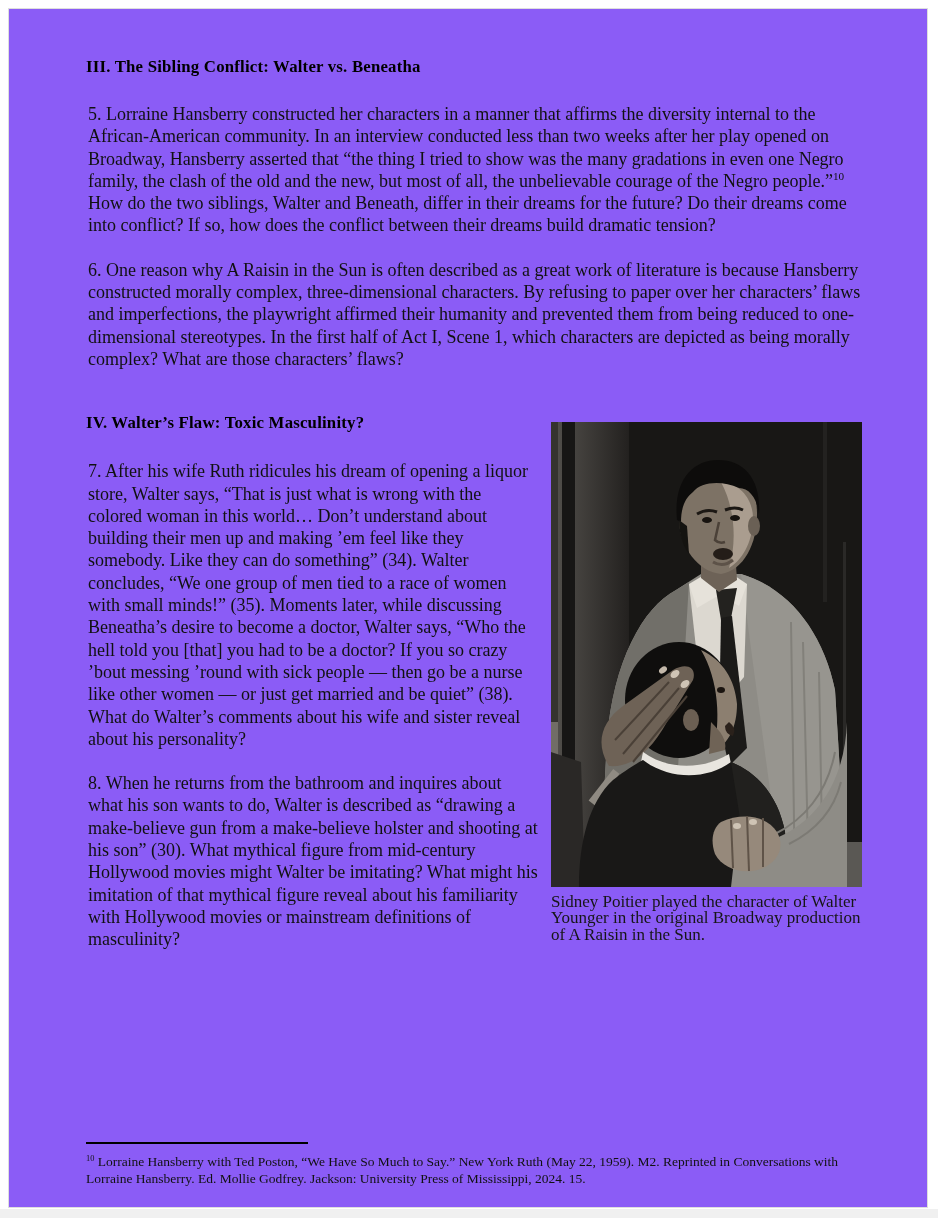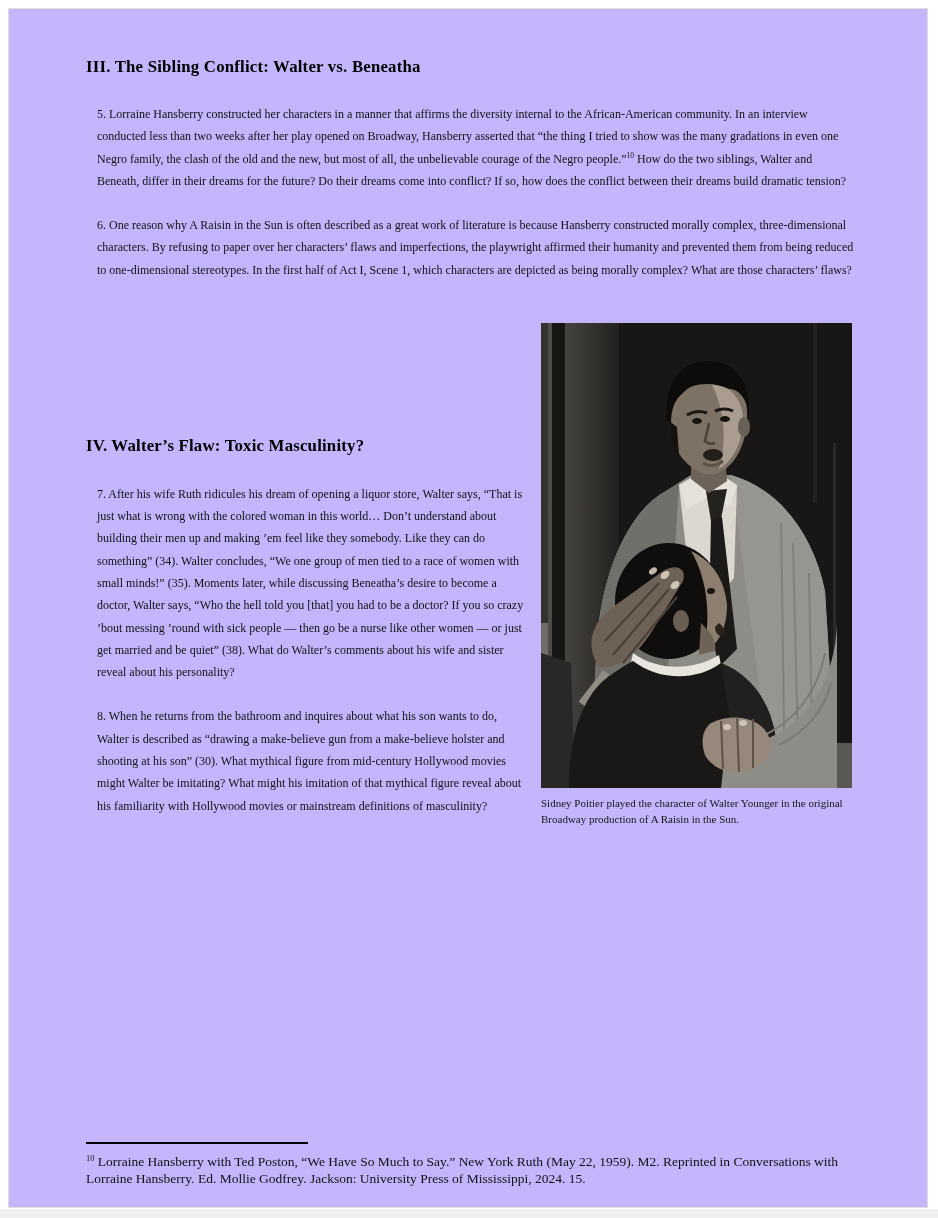--- a/index.html
+++ b/index.html
@@ -3,39 +3,39 @@
 <meta charset="utf-8">
 <style>
   html,body{margin:0;padding:0;}
   body{
     width:938px;height:1218px;position:relative;background:#ffffff;
     font-family:"Liberation Serif","DejaVu Serif",serif;color:#111111;
     overflow:hidden;
   }
   .page{
     position:absolute;left:8px;top:8px;width:920px;height:1200px;
-    background:#c4b5fd;border:1px solid #dedede;box-sizing:border-box;
+    background:#8b5cf6;border:1px solid #dedede;box-sizing:border-box;
   }
   .viewer-strip{
     position:absolute;left:0;top:1209px;width:938px;height:9px;background:#f0f0f0;
   }
   .content{padding:47px 62px 0 77px;}
   h2{
     font-size:16.8px;font-weight:bold;margin:0;line-height:22px;color:#000;
     letter-spacing:0.2px;
   }
-  p{margin:11px;font-size:12px;line-height:22.3px;}
+  p{margin:2px;font-size:18px;line-height:22.3px;}
   .after-heading{margin-top:25px;}
   .para-gap{margin-top:22px;}
-  .row{display:flex;margin-top:42px;align-items:flex-end;}
+  .row{display:flex;gap:10px;margin-top:42px;align-items:center;}
   .col-left{width:455px;flex:0 0 455px;}
   .col-left h2{margin-bottom:26px;}
   figure.col-right{width:311px;flex:0 0 311px;margin:0;}
   .photo{display:block;width:311px;height:465px;}
-  figcaption{font-size:11px;line-height:16.4px;margin-top:7px;color:#161616;}
+  figcaption{font-size:17px;line-height:16.4px;margin-top:7px;color:#161616;}
   .footnote-block{position:absolute;left:77px;top:1133px;width:782px;}
   .footnote-rule{width:222px;height:2px;background:#000;}
   .footnote-text{font-size:13.5px;line-height:17px;margin:9px 0 0 0;}
   sup{font-size:0.62em;vertical-align:super;line-height:0;}
   .i{}
 </style>
 </head>
 <body>
 
 <div class="page">

